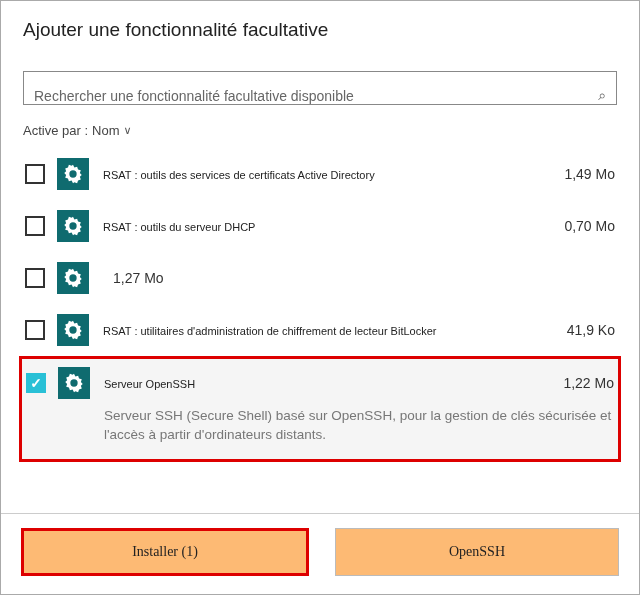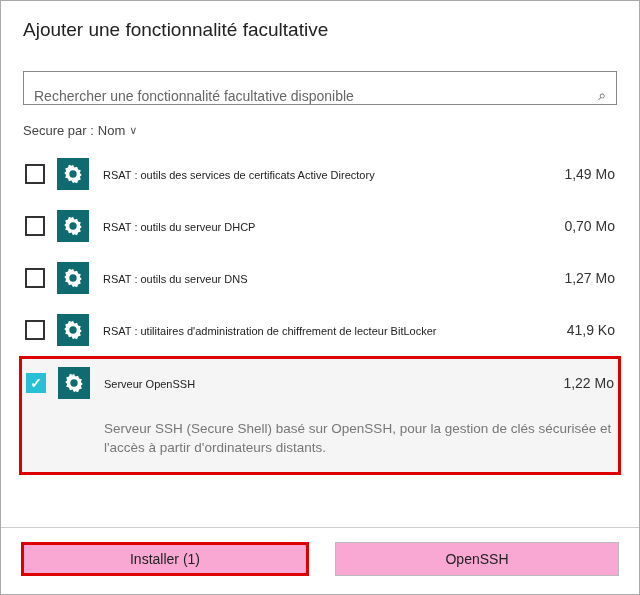--- a/index.html
+++ b/index.html
@@ -97,62 +97,63 @@
   .size {
     font-size: 14px;
     color: #333;
     white-space:nowrap;
     padding-left:10px;
     margin-top:8px;
   }
   .desc {
     font-size: 13.5px;
     color: #777;
-    margin-top: 29px;
+    margin-top: 16px;
     line-height:1.4;
     padding-bottom:6px;
   }
   .footer {
     position:absolute;
     bottom:0; left:0; right:0;
     border-top:1px solid #ccc;
     padding: 14px 20px 18px 20px;
     display:flex;
     gap: 26px;
     background:#fff;
   }
   .btn {
     flex:1;
-    height:34px;
-    background:#f9a8d4;
+    height:48px;
+    background:#fdba74;
     border:1px solid #bbb;
     display:flex;
     align-items:center;
     justify-content:center;
     font-size:14px;
     color:#222;
+    font-family:Liberation Serif, serif;
   }
   .btn.primary {
     border: 3px solid #d00;
   }
   .chevron { font-size:11px; color:#555; }
 </style>
 </head>
 <body>
 
 <div class="header">
   <div class="title">Ajouter une fonctionnalité facultative</div>
   <div class="searchbox">
     <span>Rechercher une fonctionnalité facultative disponible</span>
     <span class="icon">⌕</span>
   </div>
 </div>
 
 <div class="sort">
-  <span>Secure par :</span>
+  <span>Active par :</span>
   <span>Nom</span>
   <span class="chevron">∨</span>
 </div>
 
 <div class="list" id="list">
     <div class="row">
       <div class="chk"></div>
       <div class="gear">
         <svg viewBox="0 0 24 24">
           <path fill="#fff" d="M12 2l1.5 3 3-1 1 3 3 1-1 3 2 2-2 2 1 3-3 1-1 3-3-1L12 22l-1.5-3-3 1-1-3-3-1 1-3-2-2 2-2-1-3 3-1 1-3 3 1z M12 8a4 4 0 100 8 4 4 0 000-8z" fill-rule="evenodd"></path>
@@ -181,21 +182,20 @@
     </div>
     <div class="row">
       <div class="chk"></div>
       <div class="gear">
         <svg viewBox="0 0 24 24">
           <path fill="#fff" d="M12 2l1.5 3 3-1 1 3 3 1-1 3 2 2-2 2 1 3-3 1-1 3-3-1L12 22l-1.5-3-3 1-1-3-3-1 1-3-2-2 2-2-1-3 3-1 1-3 3 1z M12 8a4 4 0 100 8 4 4 0 000-8z" fill-rule="evenodd"></path>
         </svg>
       </div>
       <div class="body">
         <div class="line1">
-          <div class="name">RSAT : outils du serveur DNS</div>
           <div class="size">1,27 Mo</div>
         </div>
       </div>
     </div>
     <div class="row">
       <div class="chk"></div>
       <div class="gear">
         <svg viewBox="0 0 24 24">
           <path fill="#fff" d="M12 2l1.5 3 3-1 1 3 3 1-1 3 2 2-2 2 1 3-3 1-1 3-3-1L12 22l-1.5-3-3 1-1-3-3-1 1-3-2-2 2-2-1-3 3-1 1-3 3 1z M12 8a4 4 0 100 8 4 4 0 000-8z" fill-rule="evenodd"></path>
         </svg>

